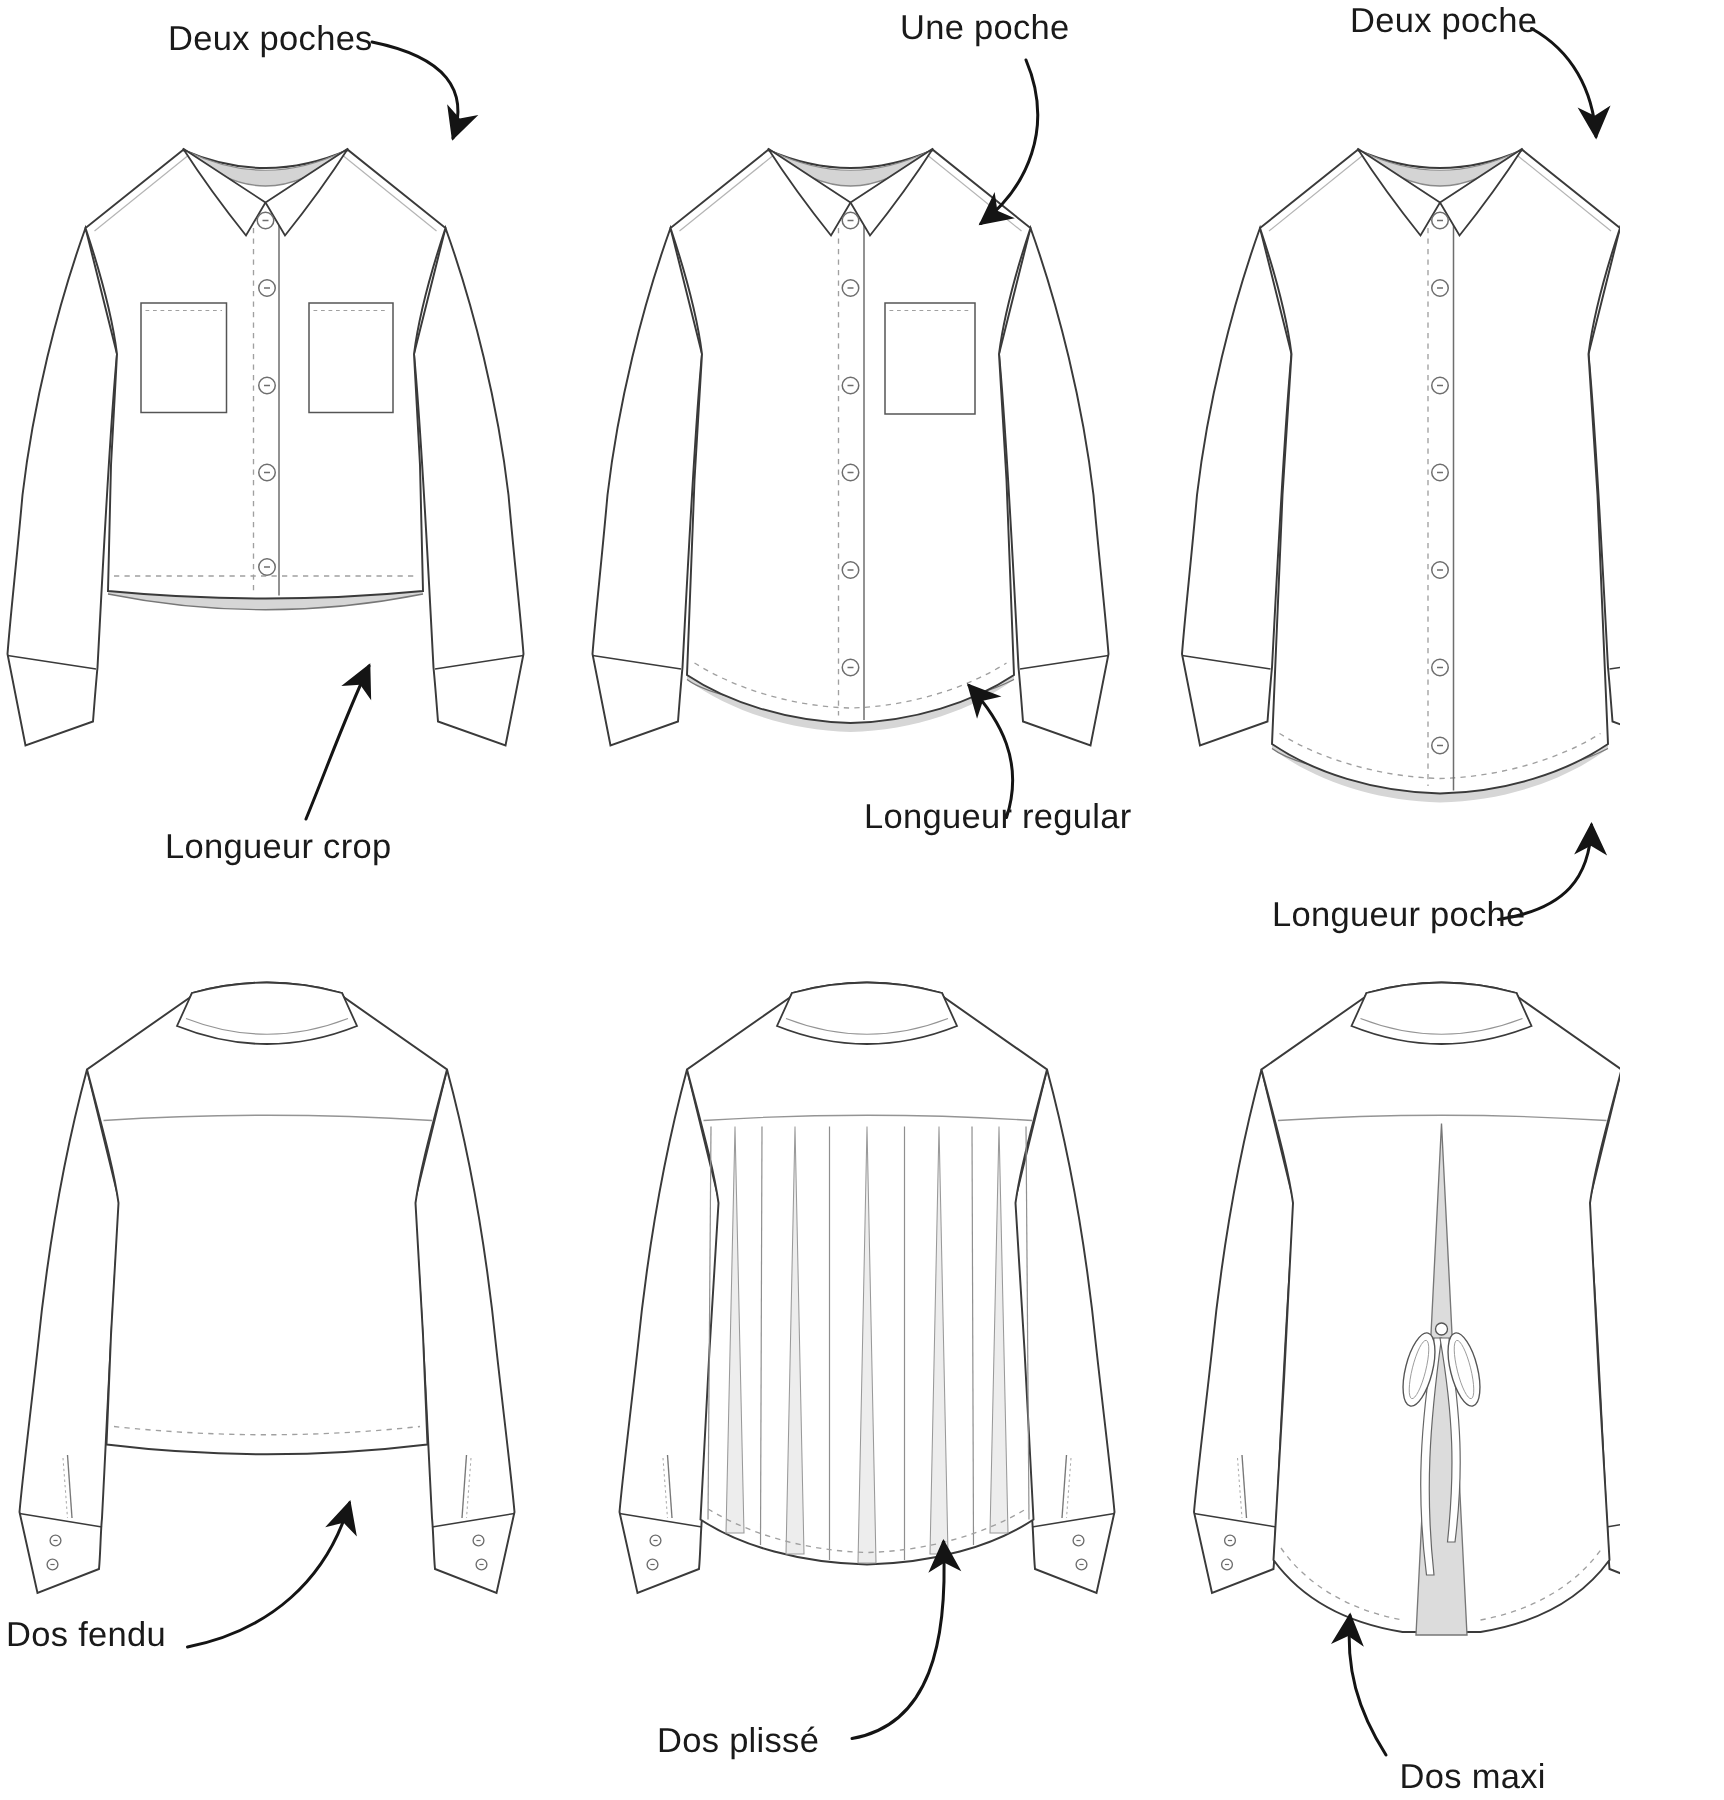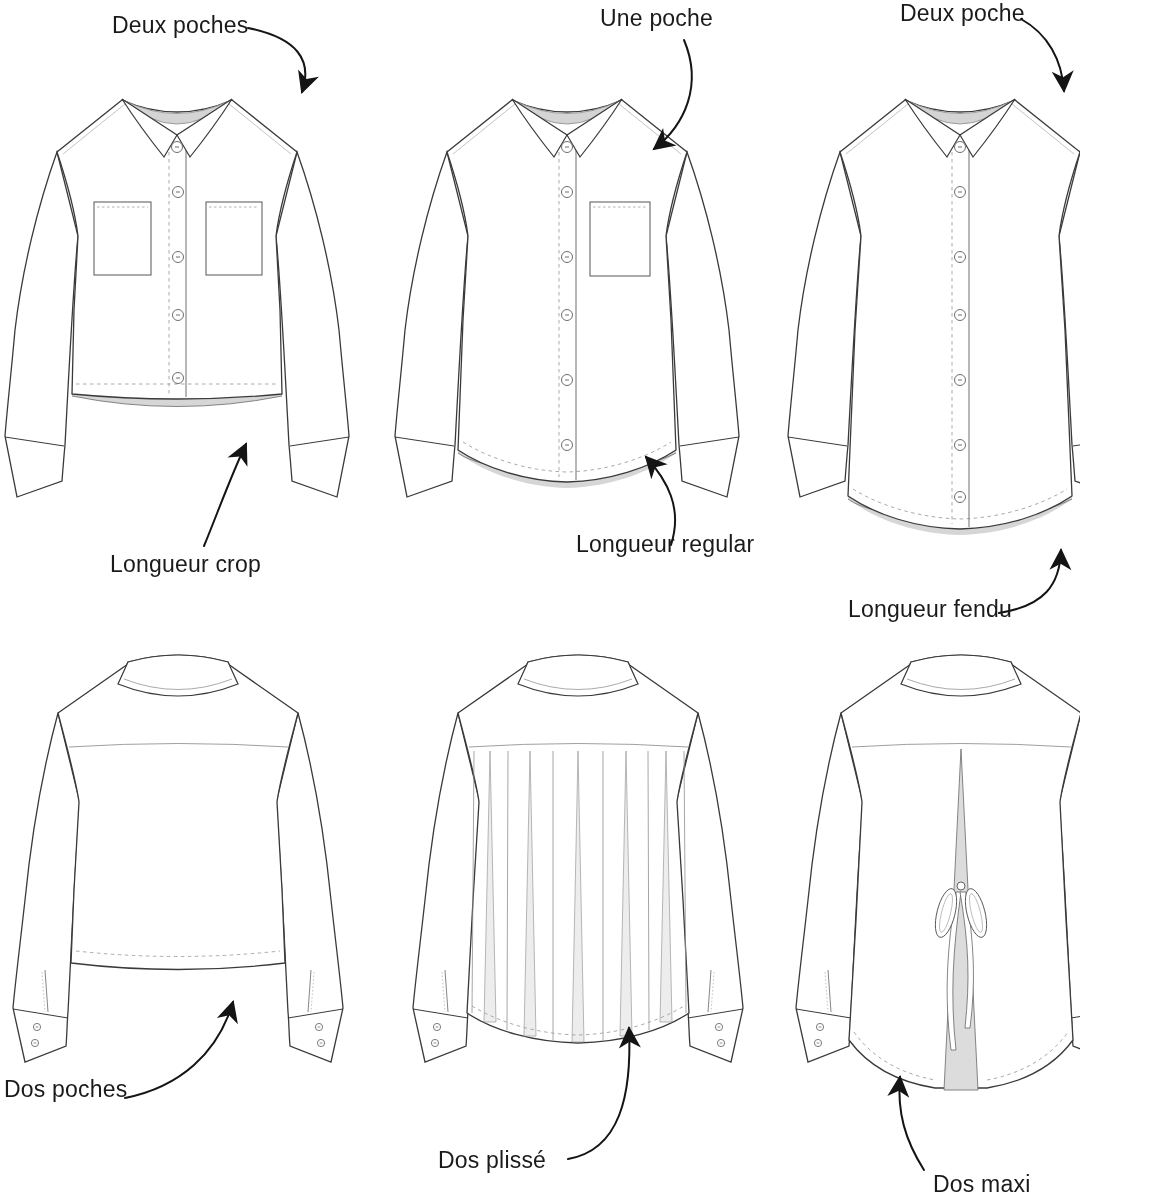--- a/index.html
+++ b/index.html
@@ -189,18 +189,18 @@
     <path d="M568,1159 C620,1150 632,1095 629,1028" marker-end="url(#ah)"></path>
     <path d="M924,1170 C905,1140 897,1112 900,1077" marker-end="url(#ah)"></path>
   </g>
 </svg>
 
 <div class="lbl" style="left:112px;top:12px">Deux poches</div>
 <div class="lbl" style="left:600px;top:5px">Une poche</div>
 <div class="lbl" style="left:900px;top:0px">Deux poche</div>
 <div class="lbl" style="left:110px;top:551px">Longueur crop</div>
 <div class="lbl" style="left:576px;top:531px">Longueur regular</div>
-<div class="lbl" style="left:848px;top:596px">Longueur fendu</div>
-<div class="lbl" style="left:4px;top:1076px">Dos poches</div>
+<div class="lbl" style="left:848px;top:596px">Longueur poche</div>
+<div class="lbl" style="left:4px;top:1076px">Dos fendu</div>
 <div class="lbl" style="left:438px;top:1147px">Dos plissé</div>
 <div class="lbl" style="left:933px;top:1171px">Dos maxi</div>
 
 </div>
 
 </body></html>

